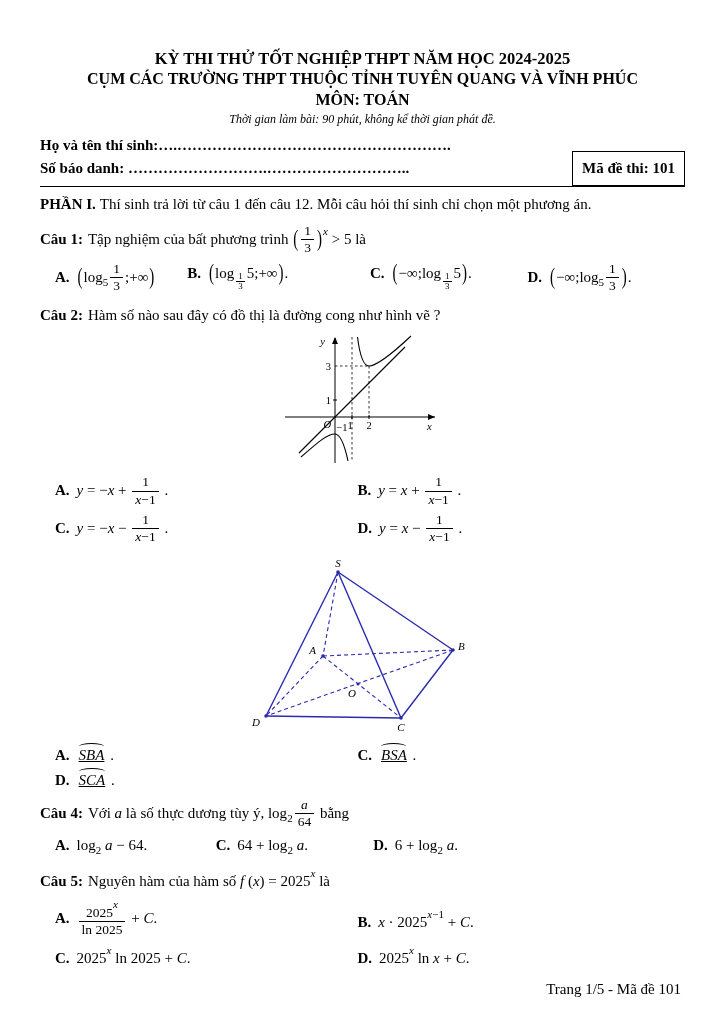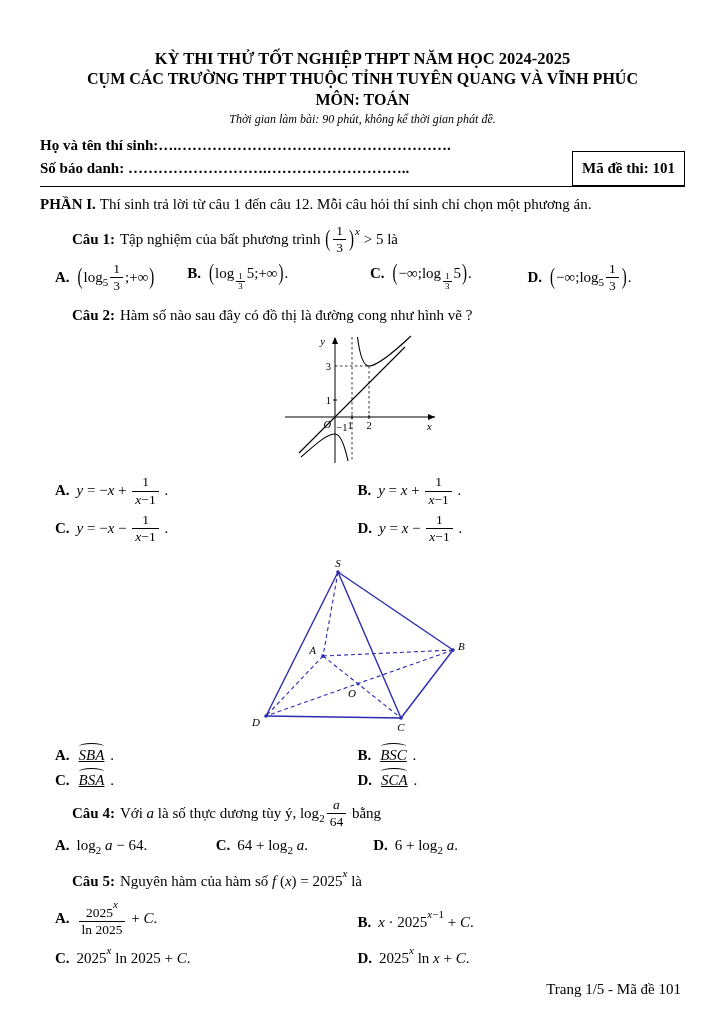--- a/index.html
+++ b/index.html
@@ -14,21 +14,21 @@
   .info{position:relative;margin-top:7px;padding-right:140px;}
   .info-line{font-weight:bold;line-height:1.5;}
   .code-box{position:absolute;right:0;top:17px;border:1.6px solid #000;padding:8px 9px;font-weight:bold;white-space:nowrap;}
   .rule{border:none;border-top:1.4px solid #000;margin:7px 0 9px;}
 
   .part{margin-bottom:11px;}
   .part b{margin-right:4px;}
 
   .q{margin-bottom:10px;}
   .stem{line-height:1.45;}
-  .qlabel{margin-right:5px;margin-left:32px;}
+  .qlabel{margin-right:5px;}
 
   .opts{margin-top:7px;padding-left:15px;}
   .g4a{display:grid;grid-template-columns:21% 29% 25% 25%;align-items:center;}
   .g4b{display:grid;grid-template-columns:25.5% 25% 25% 24.5%;align-items:center;}
   .g2{display:grid;grid-template-columns:48% 52%;row-gap:6px;align-items:center;}
   .opt{white-space:nowrap;}
   .opt .ol{margin-right:7px;font-weight:bold;}
 
   
   .frac{display:inline-block;vertical-align:middle;text-align:center;line-height:1.05;margin:0 2px;position:relative;top:-1px;}
@@ -161,21 +161,20 @@
         <text class="pl" x="100" y="9" text-anchor="middle">S</text>
         <text class="pl" x="78" y="96" text-anchor="end">A</text>
         <text class="pl" x="220" y="92" text-anchor="start">B</text>
         <text class="pl" x="163" y="173" text-anchor="middle">C</text>
         <text class="pl" x="22" y="168" text-anchor="end">D</text>
         <text class="pl" x="114" y="139" text-anchor="middle">O</text>
       </svg>
     </div>
     <div class="opts g2">
       <span class="opt"><b class="ol">A.</b><span><span class="arc">SBA</span> .</span></span>
-      <span class="opt"><b class="ol">B.</b><span><span class="arc">BSC</span> .</span></span>
       <span class="opt"><b class="ol">C.</b><span><span class="arc">BSA</span> .</span></span>
       <span class="opt"><b class="ol">D.</b><span><span class="arc">SCA</span> .</span></span>
     </div>
   </div>
 
   <div class="q">
     <div class="stem">
       <b class="qlabel">Câu 4:</b><span>Với <i>a</i> là số thực dương tùy ý, log<sub>2</sub><span class="frac"><span class="num"><i>a</i></span><span class="den">64</span></span> bằng</span>
     </div>
     <div class="opts g4b">

